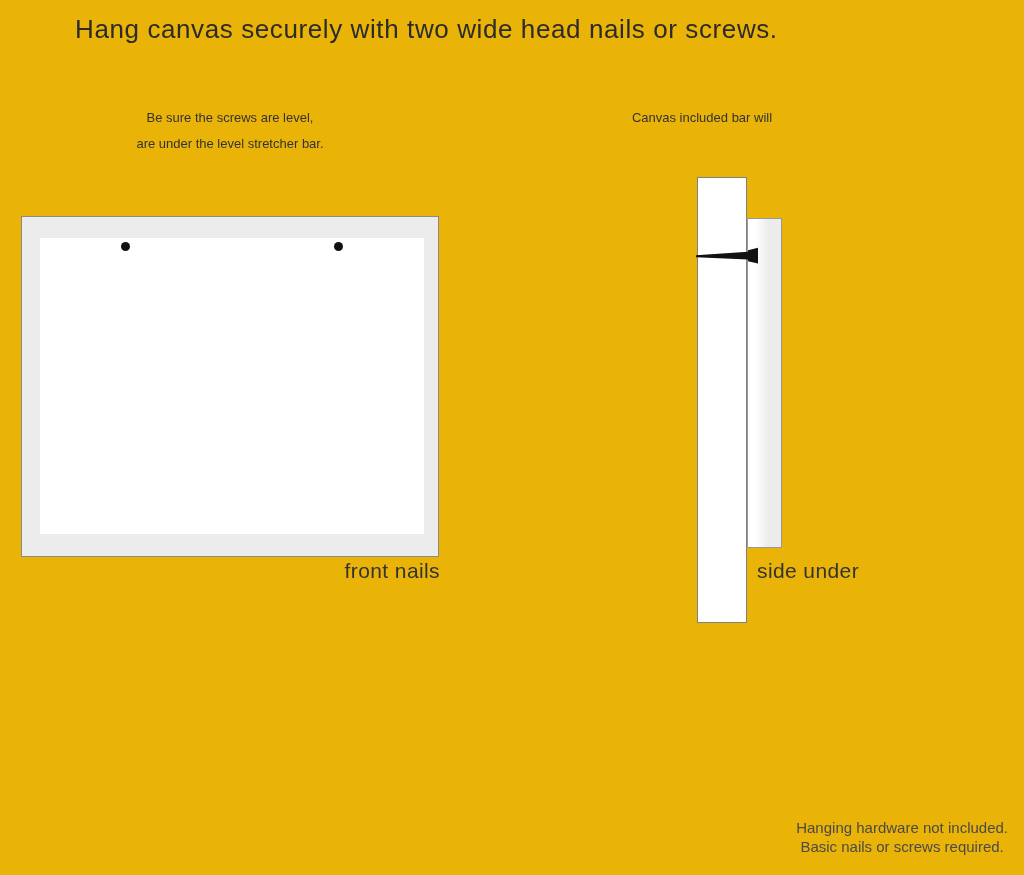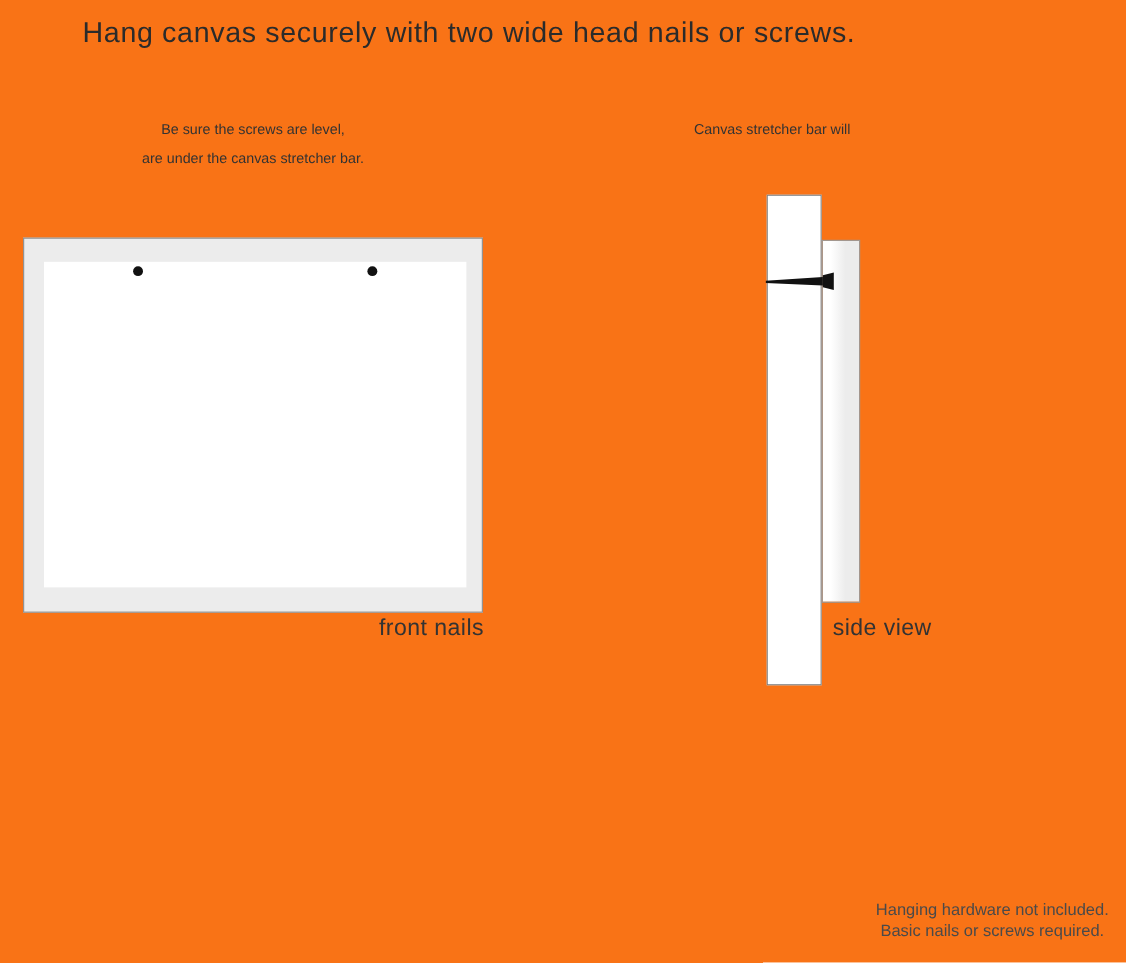--- a/index.html
+++ b/index.html
@@ -4,21 +4,21 @@
 <style>
   html, body {
     margin: 0;
     padding: 0;
     background: #ffffff;
   }
   .page {
     position: relative;
     width: 1024px;
     height: 875px;
-    background: #f97316;
+    background: #eab308;
     font-family: "Liberation Sans", sans-serif;
     color: #3a3a3a;
     overflow: hidden;
   }
 
   
   .title {
     position: absolute;
     left: 75px;
     top: 14px;
@@ -141,42 +141,42 @@
 </style>
 </head>
 <body>
 
 <div class="page">
 
   <div class="title">Hang canvas securely with two wide head nails or screws.</div>
 
   <div class="instr instr-front">
     <div>Be sure the screws are level,</div>
-    <div>are under the canvas stretcher bar.</div>
+    <div>are under the level stretcher bar.</div>
   </div>
 
   <div class="instr instr-side">
-    <div>Canvas stretcher bar will</div>
+    <div>Canvas included bar will</div>
   </div>
 
   <div class="front-canvas">
     <div class="front-canvas-inner"></div>
     <div class="nail-dot dot-1"></div>
     <div class="nail-dot dot-2"></div>
   </div>
   <div class="view-label front-label">front nails</div>
 
   <div class="side-canvas"></div>
   <div class="side-bar"></div>
   <svg class="side-nail" viewBox="0 0 66 18" xmlns="http://www.w3.org/2000/svg" aria-hidden="true">
 
     <polygon points="0,8.2 52,4.8 52,12.6 0,10.2" fill="#111111"></polygon>
 
     <polygon points="52,3.2 62,0.8 62,16.6 52,14.2" fill="#111111"></polygon>
   </svg>
-  <div class="view-label side-label">side view</div>
+  <div class="view-label side-label">side under</div>
 
   <div class="footer-note">
     <div>Hanging hardware not included.</div>
     <div>Basic nails or screws required.</div>
   </div>
 
 </div>
 
 </body></html>

